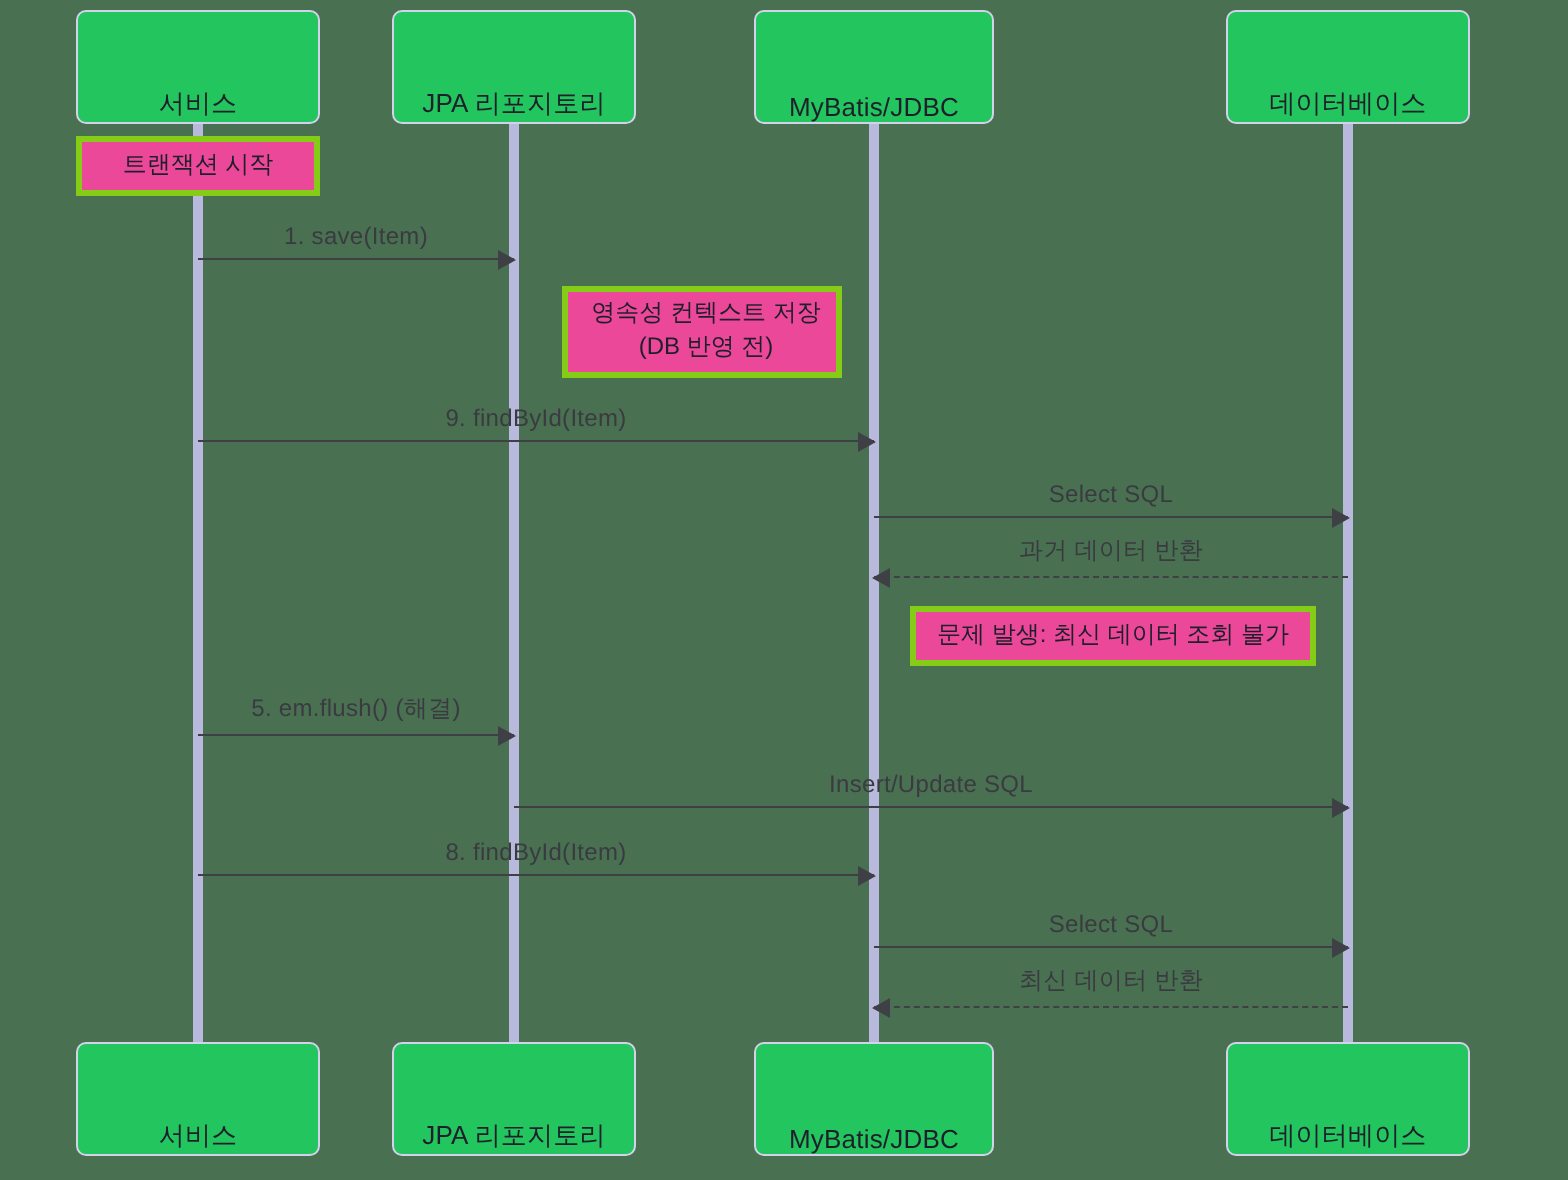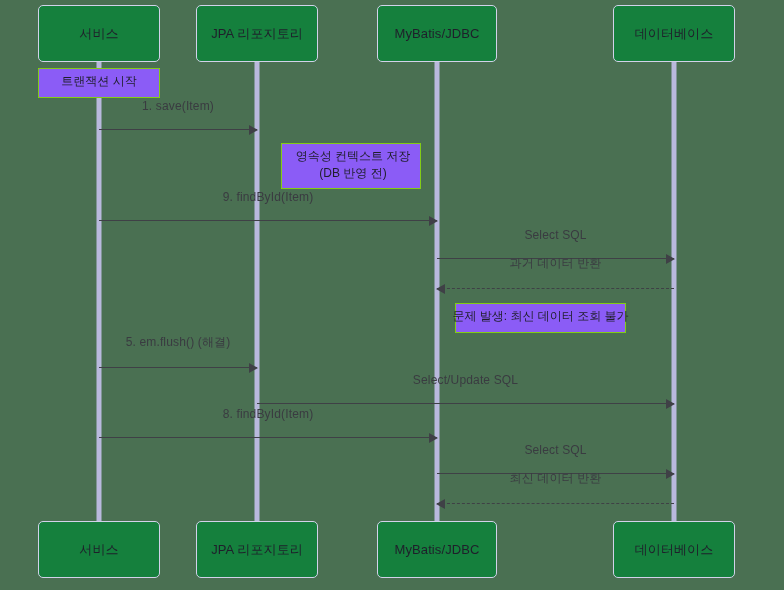--- a/index.html
+++ b/index.html
@@ -22,44 +22,44 @@
   .lifeline {
     position: absolute;
     width: 5px;
     background: #b9b9dd;
     transform: translateX(-2.5px);
   }
   
   .participant {
     position: absolute;
     height: 57px;
-    background: #15803d;
+    background: #22c55e;
     border: 1px solid #d2d2ea;
     border-radius: 5px;
     display: flex;
-    align-items: center;
+    align-items: flex-end;
     justify-content: center;
     box-sizing: border-box;
     transform: translateX(-50%);
   }
   .participant-label {
     font-size: 13px;
     color: #1f1f2b;
     letter-spacing: 0.1px;
     white-space: nowrap;
   }
   
   .note {
     position: absolute;
-    background: #8b5cf6;
-    border: 1px solid #84cc16;
+    background: #ec4899;
+    border: 3px solid #84cc16;
     display: flex;
     flex-direction: column;
     align-items: center;
-    justify-content: flex-start;
+    justify-content: flex-end;
     box-sizing: border-box;
     padding: 4px 10px;
   }
   .note-line {
     font-size: 12px;
     color: #1f1f2b;
     line-height: 17px;
     white-space: nowrap;
     text-align: center;
   }
@@ -91,21 +91,21 @@
   .arrowhead.right {
     right: -1px;
     border-left: 9px solid #3f4046;
   }
   .arrowhead.left {
     left: -1px;
     border-right: 9px solid #3f4046;
   }
   .msg-label {
     position: absolute;
-    bottom: 18px;
+    bottom: 6px;
     width: 100%;
     text-align: center;
     font-size: 12px;
     color: #3a3b41;
     white-space: nowrap;
     letter-spacing: 0.15px;
   }
 </style>
 </head>
 <body>
@@ -153,21 +153,21 @@
         <div class="msg-label">과거 데이터 반환</div>
       </div>
       <div class="message" style="left: 99px; top: 367px; width: 158px;">
         <div class="msg-line"></div>
         <div class="arrowhead right"></div>
         <div class="msg-label">5. em.flush() (해결)</div>
       </div>
       <div class="message" style="left: 257px; top: 403px; width: 417px;">
         <div class="msg-line"></div>
         <div class="arrowhead right"></div>
-        <div class="msg-label">Select/Update SQL</div>
+        <div class="msg-label">Insert/Update SQL</div>
       </div>
       <div class="message" style="left: 99px; top: 437px; width: 338px;">
         <div class="msg-line"></div>
         <div class="arrowhead right"></div>
         <div class="msg-label">8. findById(Item)</div>
       </div>
       <div class="message" style="left: 437px; top: 473px; width: 237px;">
         <div class="msg-line"></div>
         <div class="arrowhead right"></div>
         <div class="msg-label">Select SQL</div>
@@ -179,21 +179,21 @@
       </div>
     </div>
   <div id="notes">
       <div class="note" style="left: 38px; top: 68px; width: 122px; height: 30px;">
         <div class="note-line">트랜잭션 시작</div>
       </div>
       <div class="note" style="left: 281px; top: 143px; width: 140px; height: 46px; padding-left: 14px;">
         <div class="note-line">영속성 컨텍스트 저장</div>
         <div class="note-line">(DB 반영 전)</div>
       </div>
-      <div class="note" style="left: 455px; top: 303px; width: 171px; height: 30px;">
+      <div class="note" style="left: 455px; top: 303px; width: 203px; height: 30px;">
         <div class="note-line">문제 발생: 최신 데이터 조회 불가</div>
       </div>
     </div>
   <div id="participants-bottom">
       <div class="participant" style="left: 99px; top: 521px; width: 122px; height: 57px;">
         <span class="participant-label">서비스</span>
       </div>
       <div class="participant" style="left: 257px; top: 521px; width: 122px; height: 57px;">
         <span class="participant-label">JPA 리포지토리</span>
       </div>

